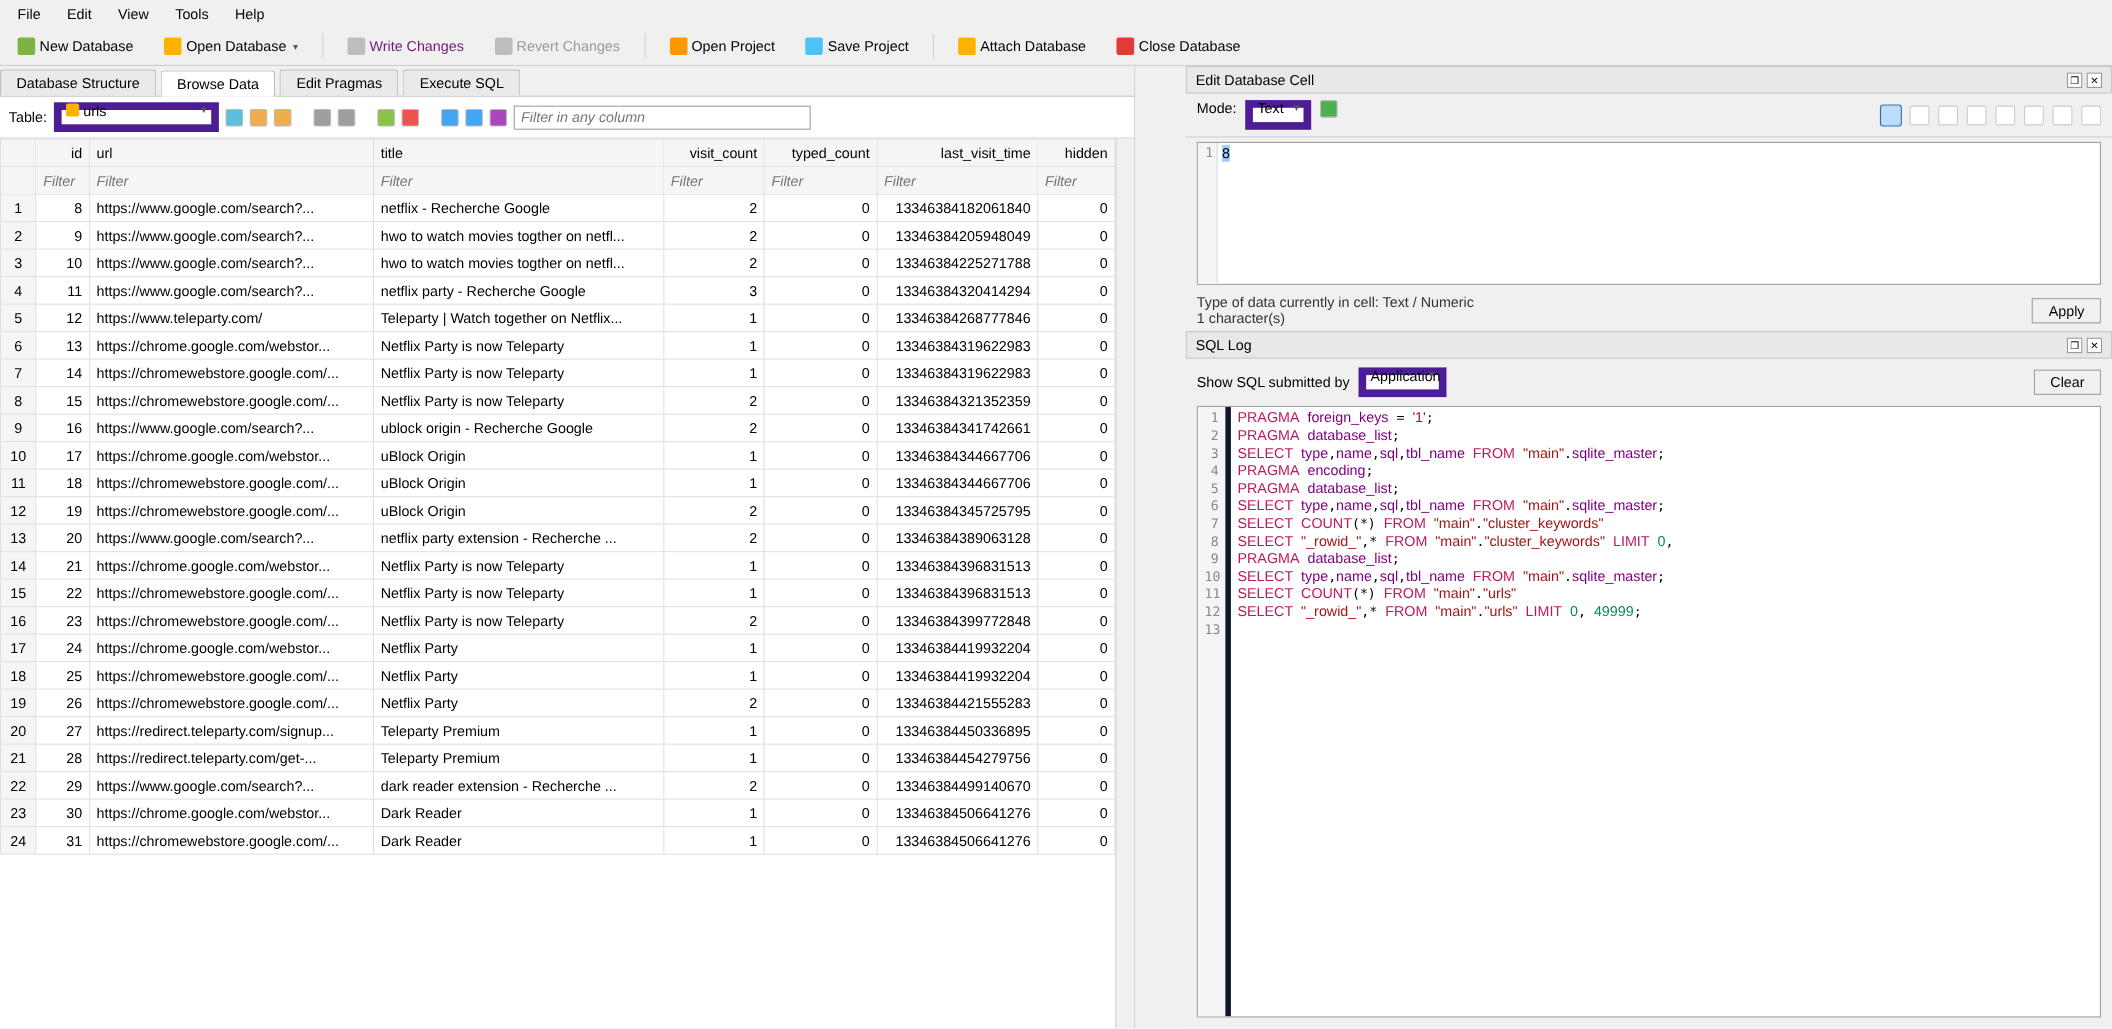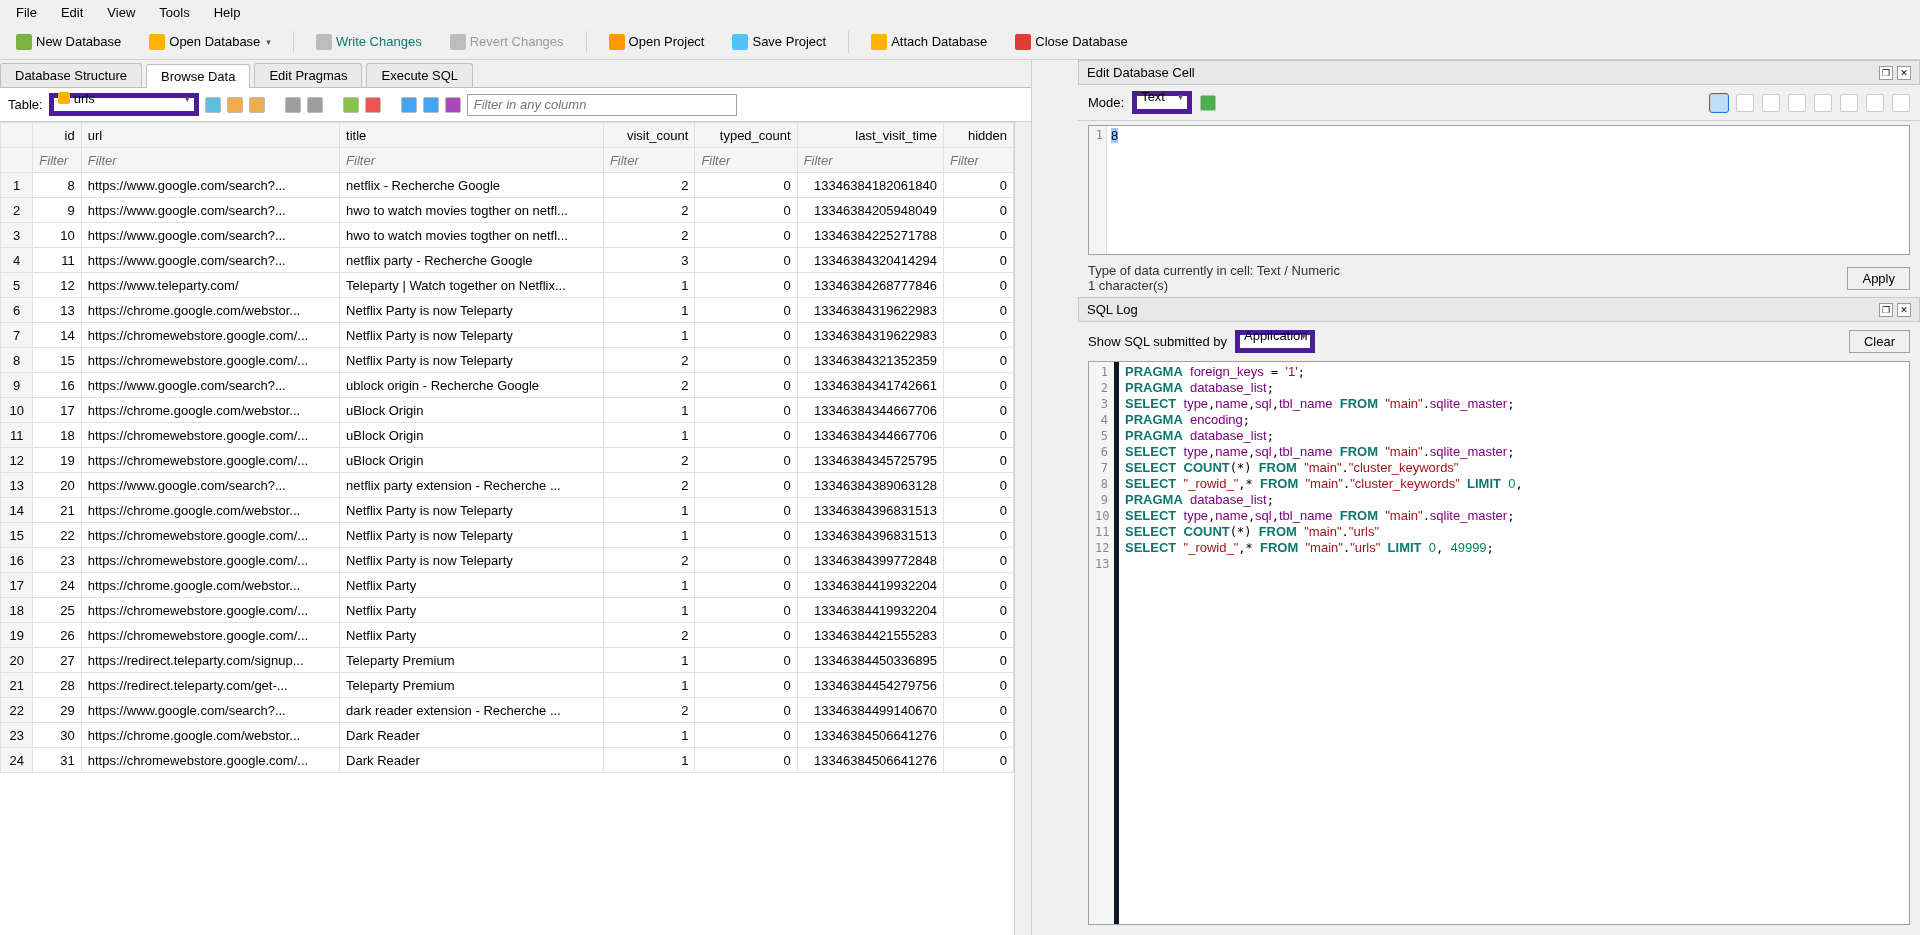--- a/index.html
+++ b/index.html
@@ -11,54 +11,54 @@
 .toolbar .sep { width: 1px; height: 22px; background: #d0d0d0; }
 .ico { width: 16px; height: 16px; display: inline-block; border-radius: 2px; }
 .ico.green { background: #7cb342; } .ico.db { background: #ffb300; }
 .ico.save { background: #4fc3f7; } .ico.red { background: #e53935; } .ico.gray { background: #bdbdbd; } .ico.or { background:#ff9800; }
 .main { display: flex; height: calc(100% - 60px); gap: 46px; }
 .left { flex: 1; min-width: 0; display: flex; flex-direction: column; background: #fff; border-right: 1px solid #d0d0d0; }
 .tabs { display: flex; border-bottom: 1px solid #c0c0c0; background: #f0f0f0; padding-top: 3px; }
 .tabs .tab { padding: 4px 14px; border: 1px solid #c0c0c0; border-bottom: none; margin-right: 4px; background: #eaeaea; border-radius: 3px 3px 0 0; cursor: pointer; }
 .tabs .tab.active { background: #fff; position: relative; top: 1px; }
 .browsebar { display: flex; align-items: center; gap: 6px; padding: 5px 8px; border-bottom: 1px solid #d0d0d0; background: #fff; }
-.combo { height: 22px; border: 5px solid #4c1d95; background: #fff; padding: 0 18px 13px 4px; display: flex; align-items: center; position: relative; }
+.combo { height: 22px; border: 7px solid #4c1d95; background: #fff; padding: 0 18px 13px 4px; display: flex; align-items: center; position: relative; }
 .combo::after { content: "▾"; position: absolute; right: 4px; font-size: 10px; color: #555; }
 .small-ico { width: 16px; height: 16px; border: 1px solid #bbb; border-radius: 2px; display: inline-block; cursor: pointer; }
 .filter-any { height: 22px; width: 270px; border: 1px solid #a0a0a0; padding: 0 6px; font-style: italic; color: #777; }
 .grid-wrap { flex: 1; overflow: hidden; position: relative; display: flex; }
 .grid { flex: 1; overflow: auto; position: relative; }
 table { border-collapse: collapse; width: 100%; }
 th, td { border: 1px solid #e0e0e0; padding: 3px 6px; white-space: nowrap; overflow: hidden; text-overflow: ellipsis; height: 25px; }
 th { background: #f5f5f5; font-weight: normal; text-align: center; position: sticky; }
 thead tr:first-child th { top: 0; }
 thead tr:nth-child(2) th { top: 25px; }
 .filter-cell input { width: 100%; border: none; background: transparent; font-style: italic; color: #777; outline: none; }
 .row-num { background: #f5f5f5; text-align: center; width: 30px; }
 .col-id { width: 45px; text-align: right; } .col-url { width: 240px; max-width: 240px; text-align: left; } .col-title { width: 245px; max-width:245px; text-align: left; }
 .col-vc { width: 85px; text-align: right; } .col-tc { width: 95px; text-align: right; } .col-lvt { width: 130px; text-align: right; } .col-hid { width: 65px; text-align: right; }
 .vscroll { width: 17px; background: #f0f0f0; border-left: 1px solid #d0d0d0; }
 .right { width: 842px; display: flex; flex-direction: column; background: #f0f0f0; }
 .panel-title { background: #e8e8e8; border: 1px solid #c8c8c8; padding: 4px 8px; display: flex; align-items: center; justify-content: space-between; font-weight: 500; }
 .panel-title .pbtns { display: flex; gap: 4px; }
 .panel-title .pbtn { width: 14px; height: 14px; border: 1px solid #999; font-size: 9px; display:flex; align-items:center; justify-content:center; cursor:pointer; background:#fff; }
 .editcell { flex: 0 0 auto; display:flex; flex-direction:column; }
-.editcell .bar { display: flex; align-items: center; gap: 8px; padding: 6px 10px; border-bottom: 1px solid #d0d0d0; }
+.editcell .bar { display: flex; gap: 8px; padding: 6px 10px; border-bottom: 1px solid #d0d0d0; }
 .editcell .textarea-wrap { background: #fff; border: 1px solid #a0a0a0; margin: 4px 10px; height: 130px; display: flex; }
 .editcell .gutter { width: 18px; background: #f5f5f5; border-right: 1px solid #ddd; color: #888; text-align: right; padding: 2px 3px; font-family: Consolas, monospace; font-size: 12px; }
 .editcell .tarea { flex: 1; padding: 2px 4px; font-family: Consolas, monospace; font-size: 12px; }
 .editcell .sel { background: #99ccff; }
 .editcell .info { padding: 4px 10px; color: #333; font-size: 12px; display:flex; justify-content:space-between; align-items:center; }
 .btn { border: 1px solid #a0a0a0; background: #f0f0f0; padding: 3px 14px; cursor: pointer; }
 .sqllog { flex: 1; display: flex; flex-direction: column; min-height: 0; }
 .sqllog .bar { display: flex; align-items: center; gap: 8px; padding: 8px 10px; justify-content: space-between; }
 .sqllog .codewrap { flex: 1; background: #fff; border: 1px solid #a0a0a0; margin: 0 10px 10px 10px; display: flex; overflow: auto; min-height: 0; }
 .sqllog .gut { width: 30px; background: #f5f5f5; border-right: 5px solid #0f172a; color: #888; text-align: right; padding: 2px 6px; font-family: Consolas, monospace; font-size: 12px; line-height: 16px; }
 .sqllog .code { flex: 1; padding: 2px 6px; font-family: Consolas, monospace; font-size: 12px; line-height: 16px; white-space: pre; overflow-x:auto; }
-.kw { color: #0f766e; font-weight: bold; } .str { color: #a31515; } .num { color: #098658; } .ident { color: #800080; }
+.kw { color: #be185d; font-weight: normal; } .str { color: #a31515; } .num { color: #098658; } .ident { color: #800080; }
 .icon-strip { display:flex; gap:8px; align-items:center; }
 .icon-strip .si { width:18px; height:18px; border:1px solid #ccc; border-radius:2px; cursor:pointer; background:#fff; }
 </style>
 </head>
 <body>
 
 <div class="menubar">
   <span>File</span>
   <span>Edit</span>
   <span>View</span>
@@ -70,21 +70,21 @@
   <div class="tb-btn">
       <span class="ico green"></span>
       <span>New Database</span>
     </div>
   <div class="tb-btn">
       <span class="ico db"></span>
       <span>Open Database</span>
       <span style="font-size:9px;color:#555;margin-left:2px">▾</span>
     </div>
   <div class="sep"></div>
-  <div class="tb-btn" style="color:#0f766e">
+  <div class="tb-btn" style="color:#701a75">
       <span class="ico gray"></span>
       <span>Write Changes</span>
     </div>
   <div class="tb-btn" style="color:#999">
       <span class="ico gray"></span>
       <span>Revert Changes</span>
     </div>
   <div class="sep"></div>
   <div class="tb-btn">
       <span class="ico or"></span>

